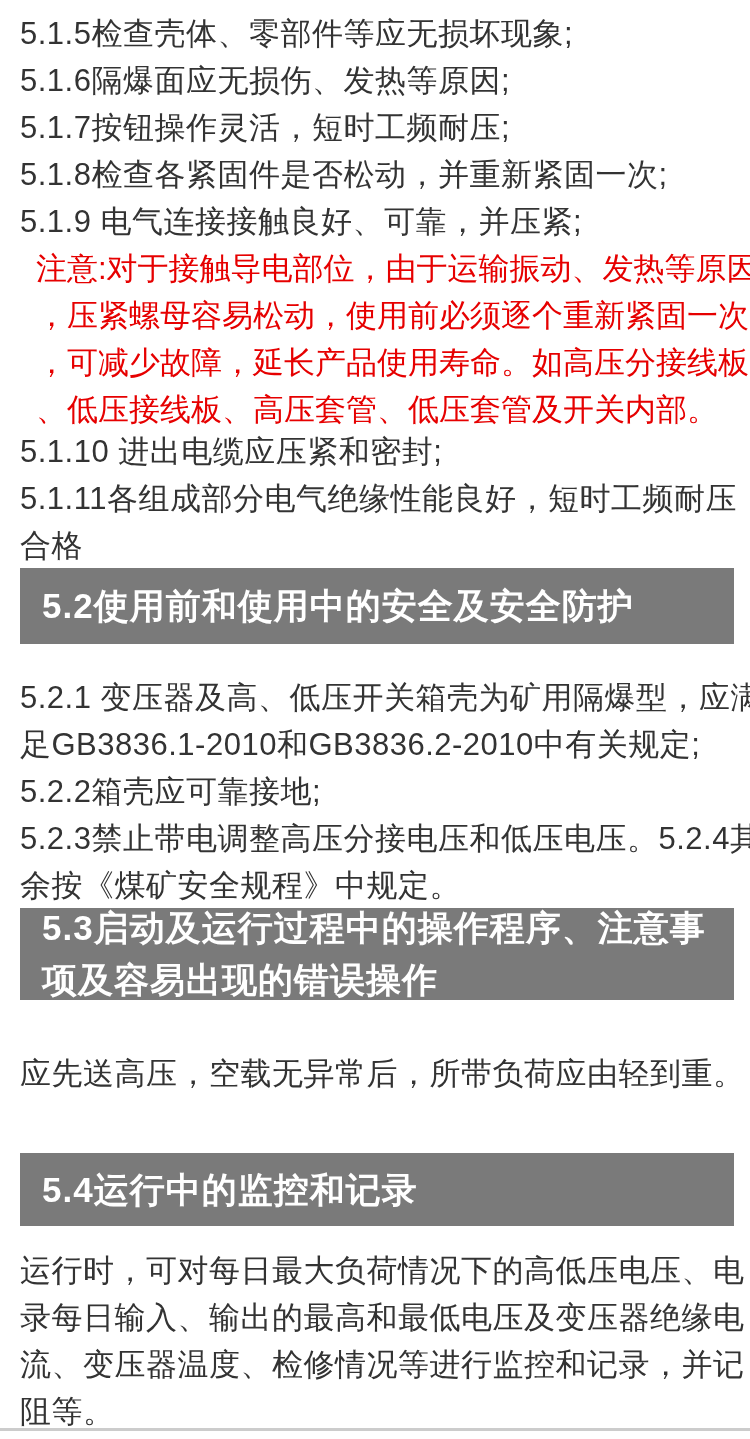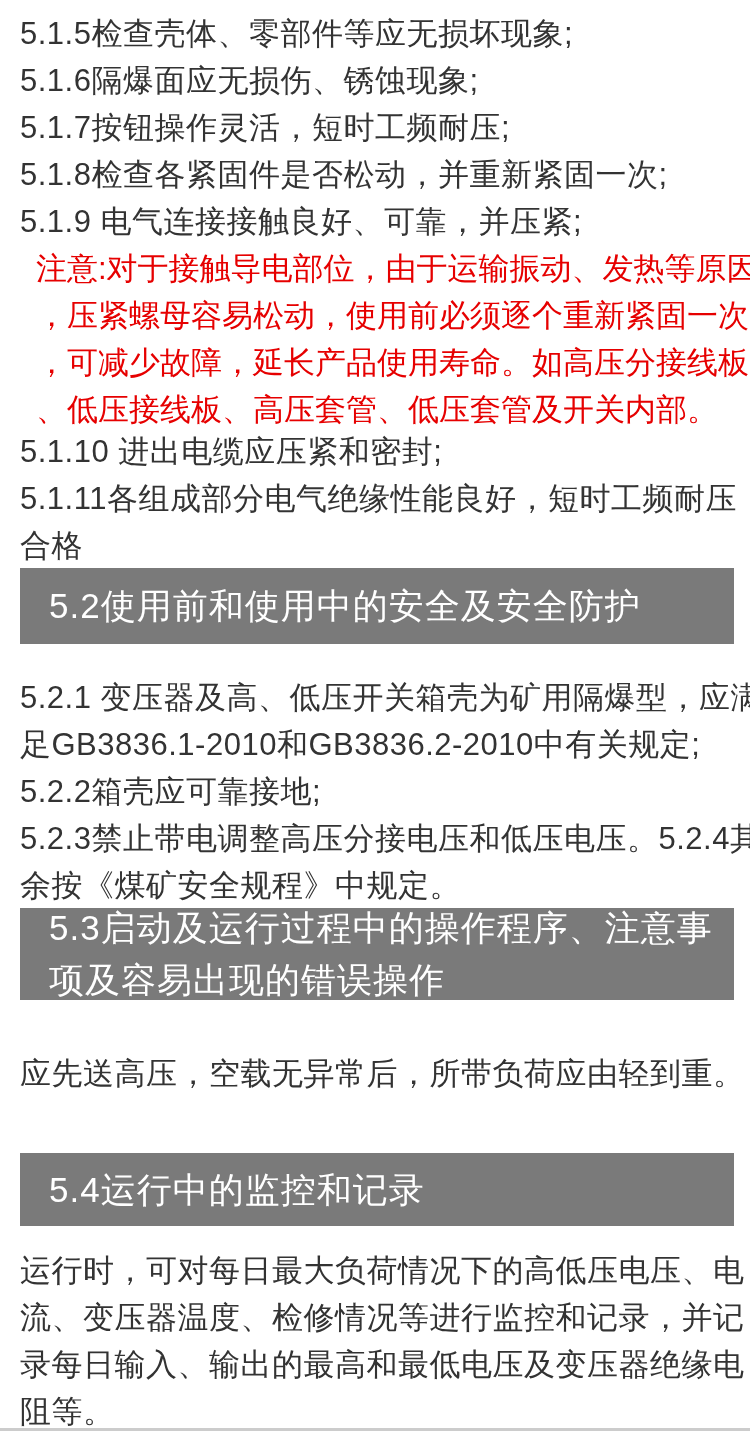--- a/index.html
+++ b/index.html
@@ -26,42 +26,42 @@
     left: 20px;
     width: 714px;
     background: #7a7a7a;
     display: flex;
     flex-direction: column;
     justify-content: center;
   }
   .hline {
     color: #ffffff;
     font-size: 35px;
-    font-weight: normal;
+    font-weight: bold;
     line-height: 52px;
-    padding-left: 29px;
+    padding-left: 22px;
     white-space: nowrap;
     letter-spacing: 1px;
   }
   .divider {
     position: absolute;
     left: 0;
     width: 750px;
     height: 3px;
     background: #cccccc;
   }
 </style>
 </head>
 <body>
 
 <div id="page">
 
   <div class="para" style="top:10px">
     <div class="line">5.1.5检查壳体、零部件等应无损坏现象;</div>
-    <div class="line">5.1.6隔爆面应无损伤、锈蚀现象;</div>
+    <div class="line">5.1.6隔爆面应无损伤、发热等原因;</div>
     <div class="line">5.1.7按钮操作灵活，短时工频耐压;</div>
     <div class="line">5.1.8检查各紧固件是否松动，并重新紧固一次;</div>
     <div class="line">5.1.9 电气连接接触良好、可靠，并压紧;</div>
   </div>
 
   <div class="para warn" style="top:245px">
     <div class="line">注意:对于接触导电部位，由于运输振动、发热等原因</div>
     <div class="line">，压紧螺母容易松动，使用前必须逐个重新紧固一次</div>
     <div class="line">，可减少故障，延长产品使用寿命。如高压分接线板</div>
     <div class="line">、低压接线板、高压套管、低压套管及开关内部。</div>
@@ -93,20 +93,20 @@
   <div class="para" style="top:1050px">
     <div class="line">应先送高压，空载无异常后，所带负荷应由轻到重。</div>
   </div>
 
   <div class="header-block" style="top:1153px;height:73px">
     <div class="hline">5.4运行中的监控和记录</div>
   </div>
 
   <div class="para" style="top:1247px">
     <div class="line">运行时，可对每日最大负荷情况下的高低压电压、电</div>
+    <div class="line">录每日输入、输出的最高和最低电压及变压器绝缘电</div>
     <div class="line">流、变压器温度、检修情况等进行监控和记录，并记</div>
-    <div class="line">录每日输入、输出的最高和最低电压及变压器绝缘电</div>
     <div class="line">阻等。</div>
   </div>
 
   <div class="divider" style="top:1428px"></div>
 
 </div>
 
 </body></html>

